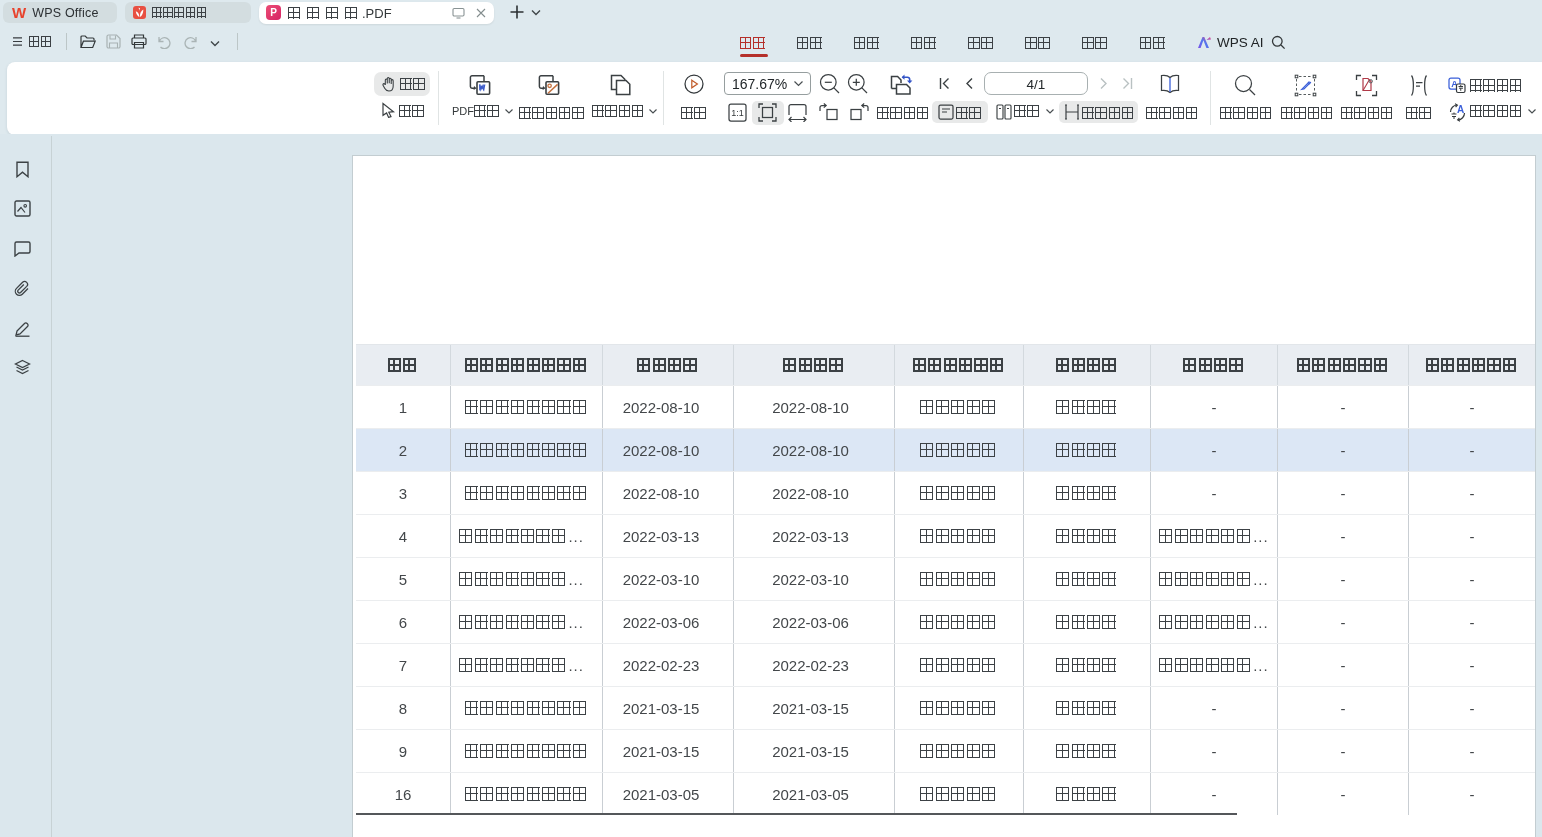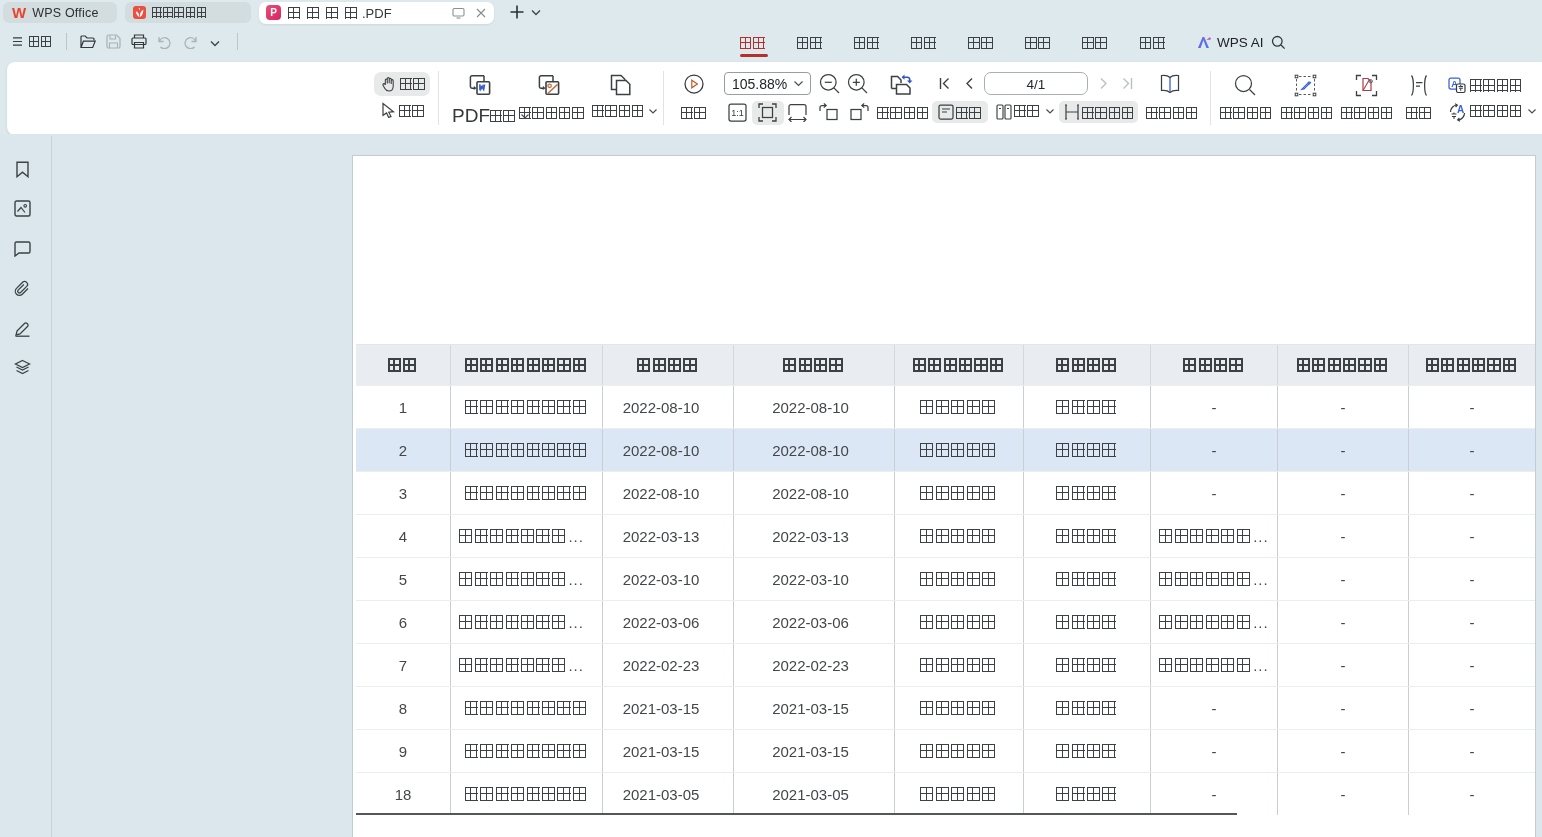--- a/index.html
+++ b/index.html
@@ -167,21 +167,21 @@
       <i></i>
     </span>
     <div class="ab" style="left:438px;top:71px;width:1px;height:54px;background:#e0e4e4"></div>
     <svg class="ab" style="left:468px;top:73px" width="24" height="23" viewBox="0 0 24 23">
       <path d="M16 2.7 H4 a1.6 1.6 0 0 0-1.6 1.6 V13.6 a1.6 1.6 0 0 0 1.6 1.6 h2.5 M16 2.7 V8" fill="none" stroke="#3b4043" stroke-width="1.5"></path>
       <path d="M6 13 l2.6 2.2 -3 1.8 z" fill="#3b4043"></path>
       <rect x="9" y="8.8" width="12.6" height="12.4" rx="1" fill="#fff" stroke="#3b4043" stroke-width="1.6"></rect>
       <path d="M11.8 11.5 V16 l1.7-2.5 1.7 2.5 V11.5 M11.8 16.8 h.01 M15.2 16.8 h.01" fill="none" stroke="#3d5cc9" stroke-width="1.3"></path>
       <path d="M11.8 11.5 l1 5.3 1.5-3.4 1.5 3.4 1-5.3" fill="none" stroke="#3d5cc9" stroke-width="1.2"></path>
     </svg>
-    <span class="ab" style="left:452px;top:105px;font-size:19px;color:#33383a;display:inline-flex;align-items:center">PDF<span class="zz z13">
+    <span class="ab" style="left:452px;top:105px;font-size:11px;color:#33383a;display:inline-flex;align-items:center">PDF<span class="zz z13">
         <i></i>
         <i></i>
       </span><svg width="10" height="7" viewBox="0 0 10 7" style="margin-left:3px">
         <path d="M1.5 1.5 L5 5 L8.5 1.5" fill="none" stroke="#494f52" stroke-width="1.2"></path>
       </svg></span>
     <svg class="ab" style="left:537px;top:73px" width="24" height="23" viewBox="0 0 24 23">
       <path d="M16 2.7 H4 a1.6 1.6 0 0 0-1.6 1.6 V13.6 a1.6 1.6 0 0 0 1.6 1.6 h2.5 M16 2.7 V8" fill="none" stroke="#3b4043" stroke-width="1.5"></path>
       <path d="M6 13 l2.6 2.2 -3 1.8 z" fill="#3b4043"></path>
       <rect x="9" y="8.8" width="12.6" height="12.4" rx="1" fill="#fff" stroke="#3b4043" stroke-width="1.6"></rect>
       <circle cx="12.6" cy="12.8" r="1.7" fill="none" stroke="#c4713f" stroke-width="1.3"></circle>
@@ -212,21 +212,21 @@
     <div class="ab" style="left:663px;top:71px;width:1px;height:54px;background:#e0e4e4"></div>
     <svg class="ab" style="left:684px;top:74px" width="20" height="20" viewBox="0 0 20 20">
       <circle cx="10" cy="10" r="9" fill="none" stroke="#34393c" stroke-width="1.25"></circle>
       <path d="M7.8 6.2 L13.4 10 L7.8 13.8 z" fill="none" stroke="#c05a28" stroke-width="1.2"></path>
     </svg>
     <span class="ab" style="left:681px;top:105px"><span class="zz z13">
         <i></i>
         <i></i>
       </span></span>
     <div class="ab" style="left:724px;top:71.5px;width:87px;height:23px;border:1px solid #969e9f;border-radius:4px;background:#fff"></div>
-    <span class="ab" style="left:732px;top:76px;font-size:14px;color:#212629">105.88%</span>
+    <span class="ab" style="left:732px;top:76px;font-size:14px;color:#212629">167.67%</span>
     <svg class="ab" style="left:793px;top:80px" width="11" height="8" viewBox="0 0 11 8">
       <path d="M1.5 1.5 L5.5 5.5 L9.5 1.5" fill="none" stroke="#494f52" stroke-width="1.2"></path>
     </svg>
     <svg class="ab" style="left:819px;top:73px" width="22" height="22" viewBox="0 0 22 22">
       <circle cx="9.3" cy="9.3" r="7.8" fill="none" stroke="#3b4043" stroke-width="1.25"></circle>
       <path d="M14.9 14.9 L20 20" stroke="#3b4043" stroke-width="1.25"></path>
       <path d="M5.8 9.3 h7" stroke="#3b4043" stroke-width="1.25"></path>
     </svg>
     <svg class="ab" style="left:847px;top:73px" width="22" height="22" viewBox="0 0 22 22">
       <circle cx="9.3" cy="9.3" r="7.8" fill="none" stroke="#3b4043" stroke-width="1.25"></circle>
@@ -977,21 +977,21 @@
       </div>
       <div style="width:131px;border-left:1px solid #c9ced3;display:flex;align-items:center;justify-content:center">
         <span>-</span>
       </div>
       <div style="width:127px;border-left:1px solid #c9ced3;display:flex;align-items:center;justify-content:center">
         <span>-</span>
       </div>
     </div>
     <div class="ab" style="left:356px;top:772px;width:1179px;height:43px;background:#fff;display:flex;border-top:1px solid #ebedef;font-size:15px;color:#43474a">
       <div style="width:94px;display:flex;align-items:center;justify-content:center">
-        <span>18</span>
+        <span>16</span>
       </div>
       <div style="width:152px;border-left:1px solid #c9ced3;display:flex;align-items:center;justify-content:center">
         <span class="zz z15" style="">
           <i></i>
           <i></i>
           <i></i>
           <i></i>
           <i></i>
           <i></i>
           <i></i>

